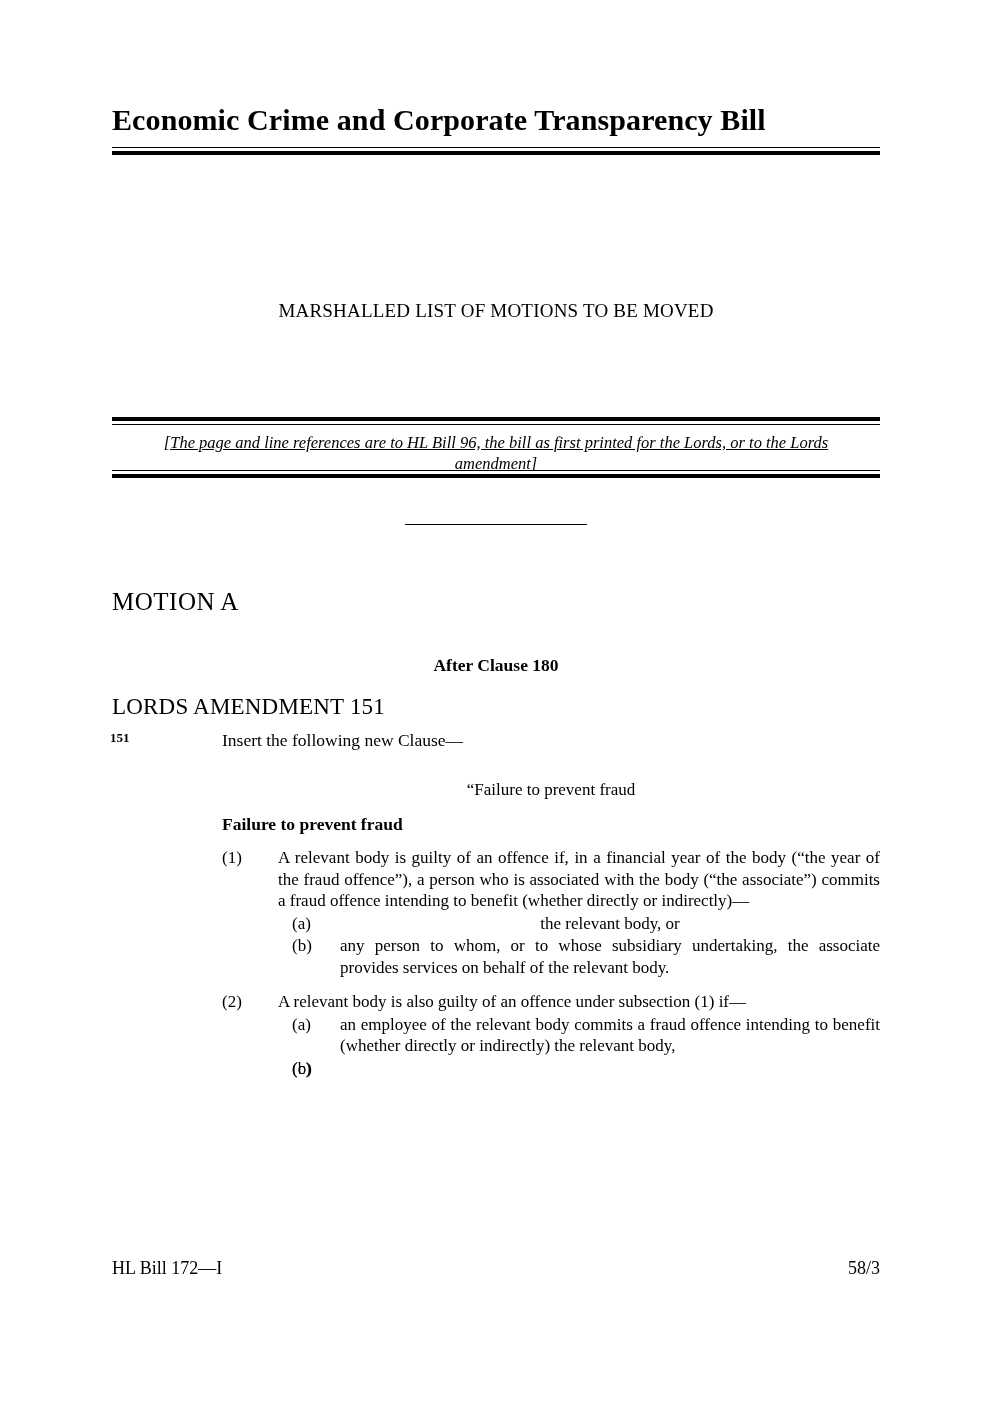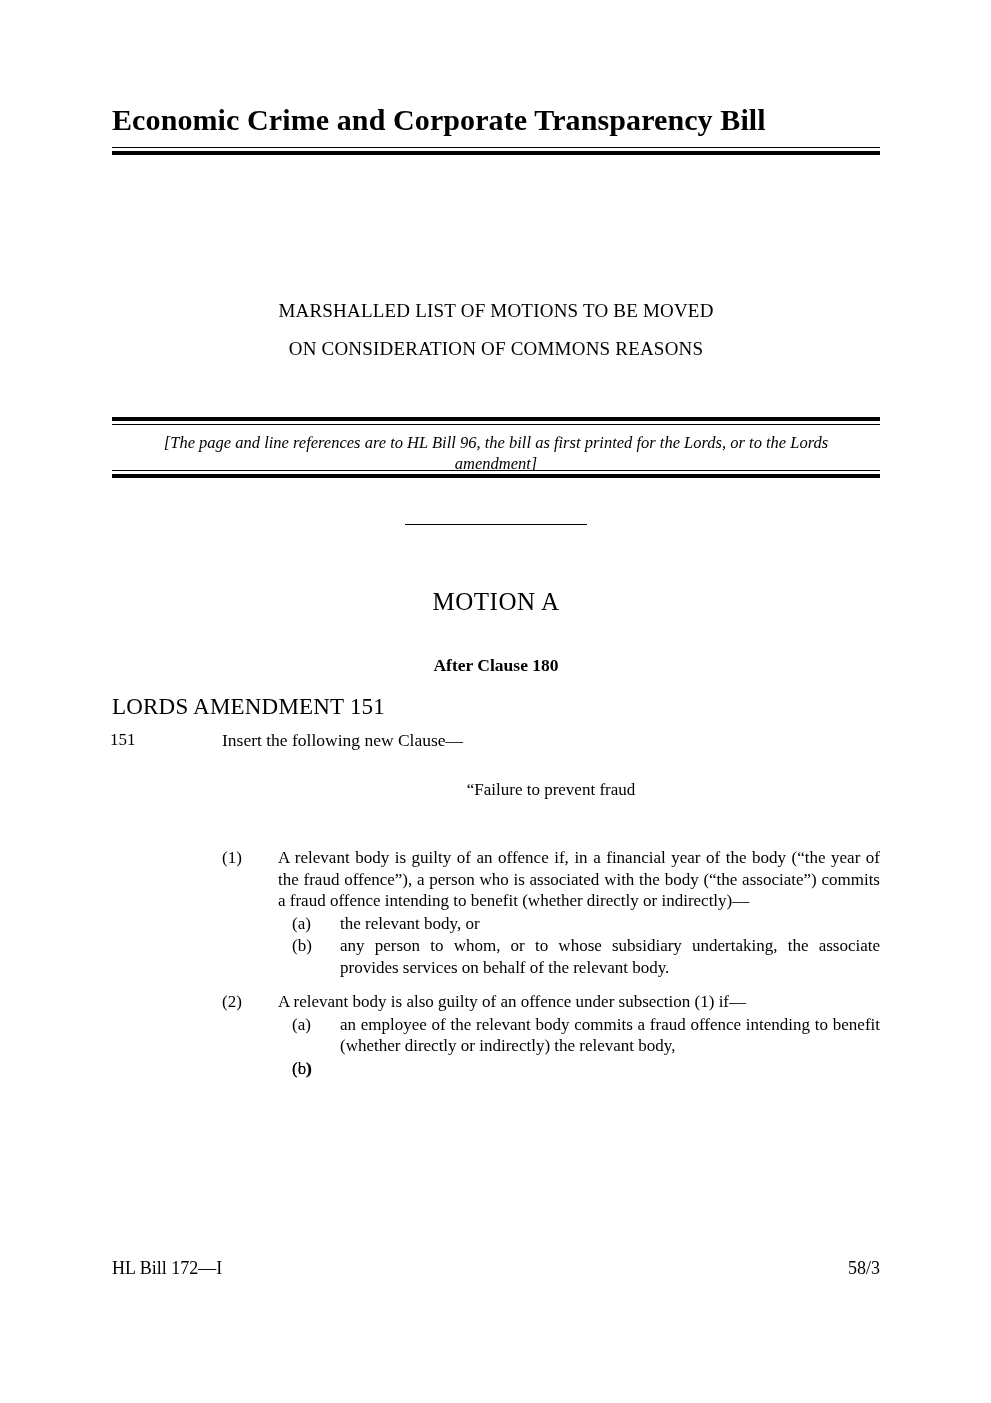--- a/index.html
+++ b/index.html
@@ -81,29 +81,30 @@
 
   .note-text {
     position: absolute;
     left: 125px;
     top: 432px;
     width: 742px;
     text-align: center;
     font-style: italic;
     font-size: 16.5px;
     line-height: 21px;
+    text-decoration: underline;
   }
 
   
   .motion-title {
     position: absolute;
     left: 112px;
     top: 588px;
     width: 768px;
-    text-align: center;
+    text-align: left;
     font-size: 25px;
     letter-spacing: 0.5px;
   }
 
   .after-clause {
     position: absolute;
     left: 112px;
     top: 655px;
     width: 768px;
     text-align: center;
@@ -126,22 +127,22 @@
     position: absolute;
     left: 110px;
     top: 730px;
     width: 770px;
   }
   .amend-num {
     position: absolute;
     left: 0;
     top: 0;
     width: 100px;
-    font-size: 17px;
-    font-weight: normal;
+    font-size: 13px;
+    font-weight: bold;
   }
   .instruction-text {
     position: absolute;
     left: 112px;
     top: 0;
     font-size: 17.5px;
   }
 
   
   .quoted-title {
@@ -202,21 +203,21 @@
     left: 14px;
     top: 0;
     width: 44px;
     text-align: left;
   }
   .subitem > .content {
     text-align: justify;
     text-justify: inter-word;
   }
   .subitem > .content.no-justify {
-    text-align: left;
+    text-align: center;
   }
 
   
   .footer {
     position: absolute;
     left: 112px;
     top: 1258px;
     width: 768px;
     font-size: 18px;
   }
@@ -239,21 +240,20 @@
   <div class="doc-title">Economic Crime and Corporate Transparency Bill</div>
 
   <div class="rule-group" id="title-rules">
     <div class="rule-thin"></div>
     <div class="rule-gap"></div>
     <div class="rule-thick"></div>
   </div>
 
   <div class="subtitle-block">
     <div>MARSHALLED LIST OF MOTIONS TO BE MOVED</div>
-    <div>ON CONSIDERATION OF COMMONS REASONS</div>
   </div>
 
   <div class="rule-group" id="note-rules-top">
     <div class="rule-thick"></div>
     <div class="rule-gap"></div>
     <div class="rule-thin"></div>
   </div>
 
   <div class="note-text">[The page and line references are to HL Bill 96, the bill as first printed for the Lords, or to the Lords amendment]</div>
 
@@ -271,20 +271,21 @@
 
   <div class="lords-amendment">LORDS AMENDMENT 151</div>
 
   <div class="instruction-row">
     <div class="amend-num">151</div>
     <div class="instruction-text">Insert the following new Clause—</div>
   </div>
 
   <div class="quoted-title">“Failure to prevent fraud</div>
 
+  <div class="clause-heading">Failure to prevent fraud</div>
 
   <div class="body-block" id="body-block">
       <div class="subsection">
         <span class="marker">(1)</span>
         <div class="content">A relevant body is guilty of an offence if, in a financial year of the body (“the year of the fraud offence”), a person who is associated with the body (“the associate”) commits a fraud offence intending to benefit (whether directly or indirectly)—</div>
         <div class="subitem-list">
           <div class="subitem">
             <span class="marker">(a)</span>
             <div class="content no-justify">the relevant body, or</div>
           </div>

